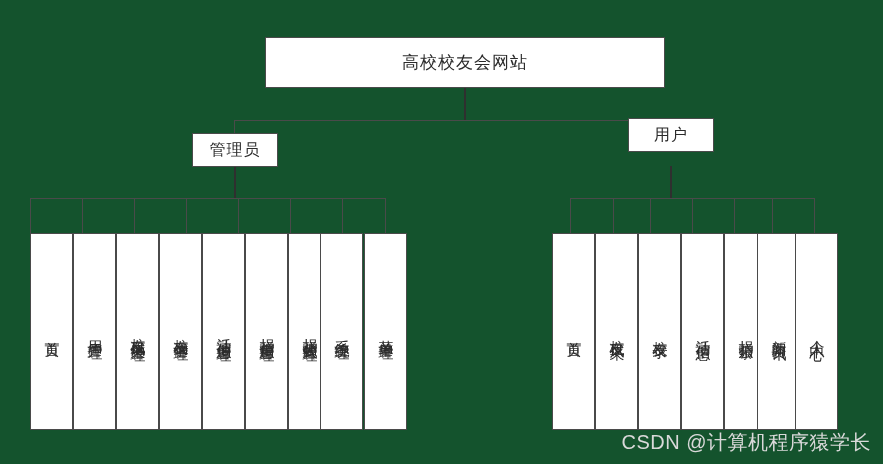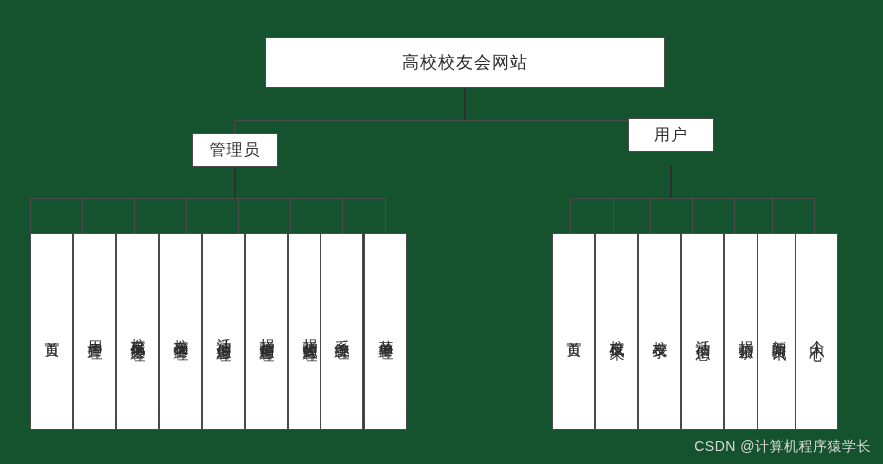--- a/index.html
+++ b/index.html
@@ -68,21 +68,21 @@
   }
   .line-v { width: 1px; }
   .line-h { height: 1px; }
   .line-v.thick { width: 2px; background: #2f2f2f; }
 
   
   #watermark {
     position: absolute;
     right: 12px;
     bottom: 8px;
-    font-size: 14px;
+    font-size: 20px;
     color: #d9d9d9;
     font-family: "Liberation Sans", sans-serif;
     letter-spacing: 0.5px;
     white-space: nowrap;
     z-index: 5;
   }
 </style>
 </head>
 <body>
 

